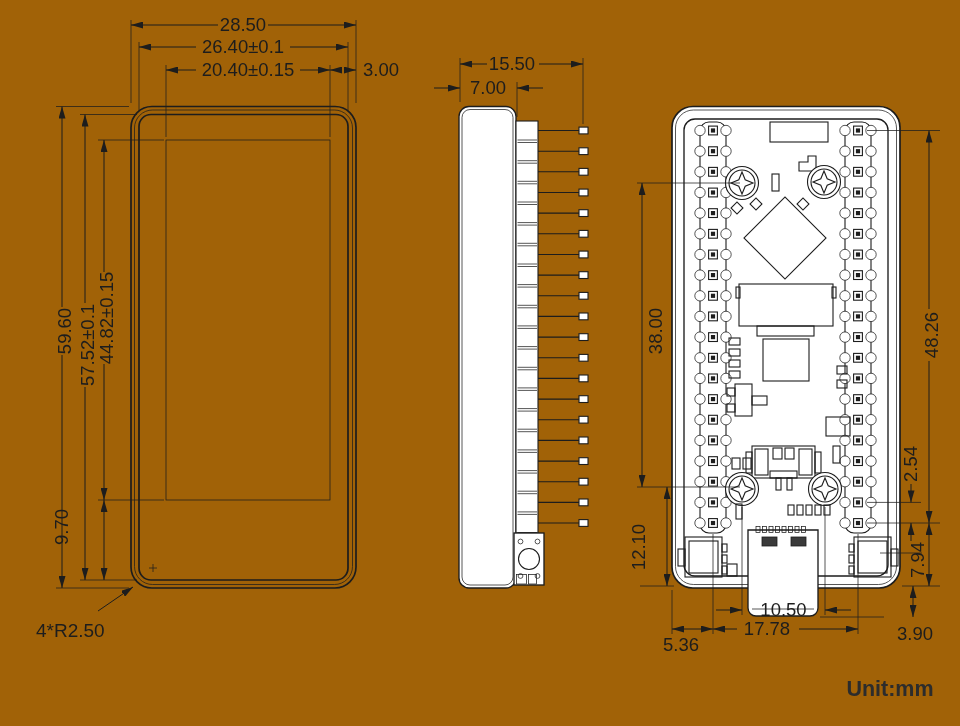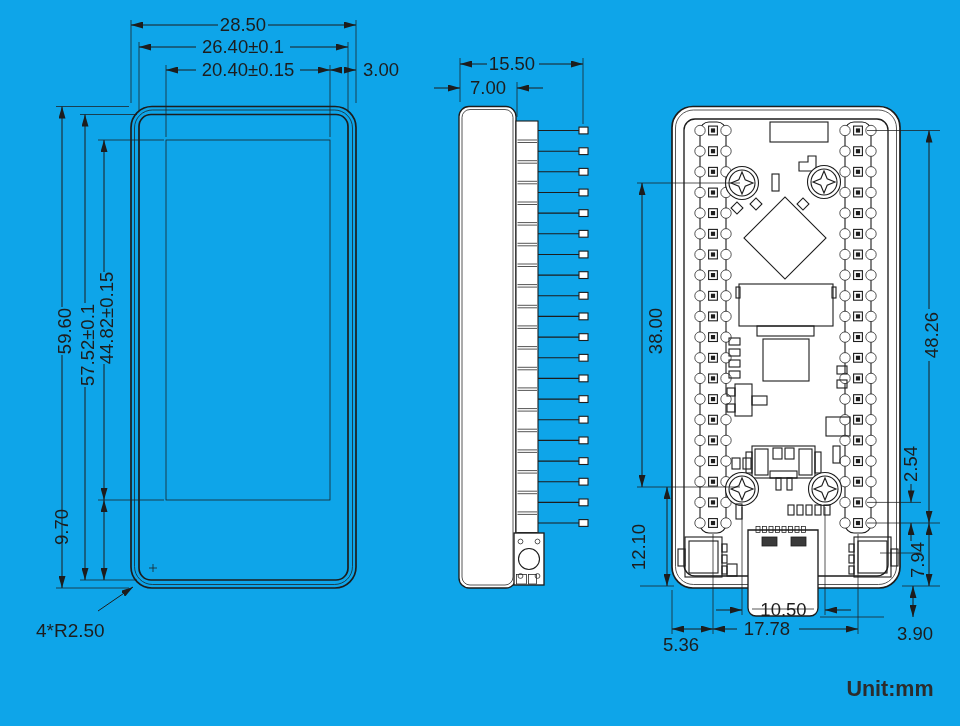--- a/index.html
+++ b/index.html
@@ -1,16 +1,16 @@
 <!DOCTYPE html>
 <html><head>
 <meta charset="utf-8">
 <style>
   html,body{margin:0;padding:0;background:#fff;}
-  #stage{position:relative;width:960px;height:726px;background:#0ea5e9;overflow:hidden;}
+  #stage{position:relative;width:960px;height:726px;background:#a16207;overflow:hidden;}
   svg{display:block;}
   svg *{stroke:#1d1d1d;fill:none;stroke-linecap:butt;}
   .ln{stroke-width:1.1;}
   .thick{stroke-width:1.7;}
   .med{stroke-width:1.35;}
   .thin{stroke-width:0.75;}
   .dim{stroke-width:1;}
   .white{fill:#ffffff;}
   .fb{fill:#1d1d1d;stroke:none;}
   .dk{fill:#3a3a3a;stroke:#1d1d1d;stroke-width:0.8;}

